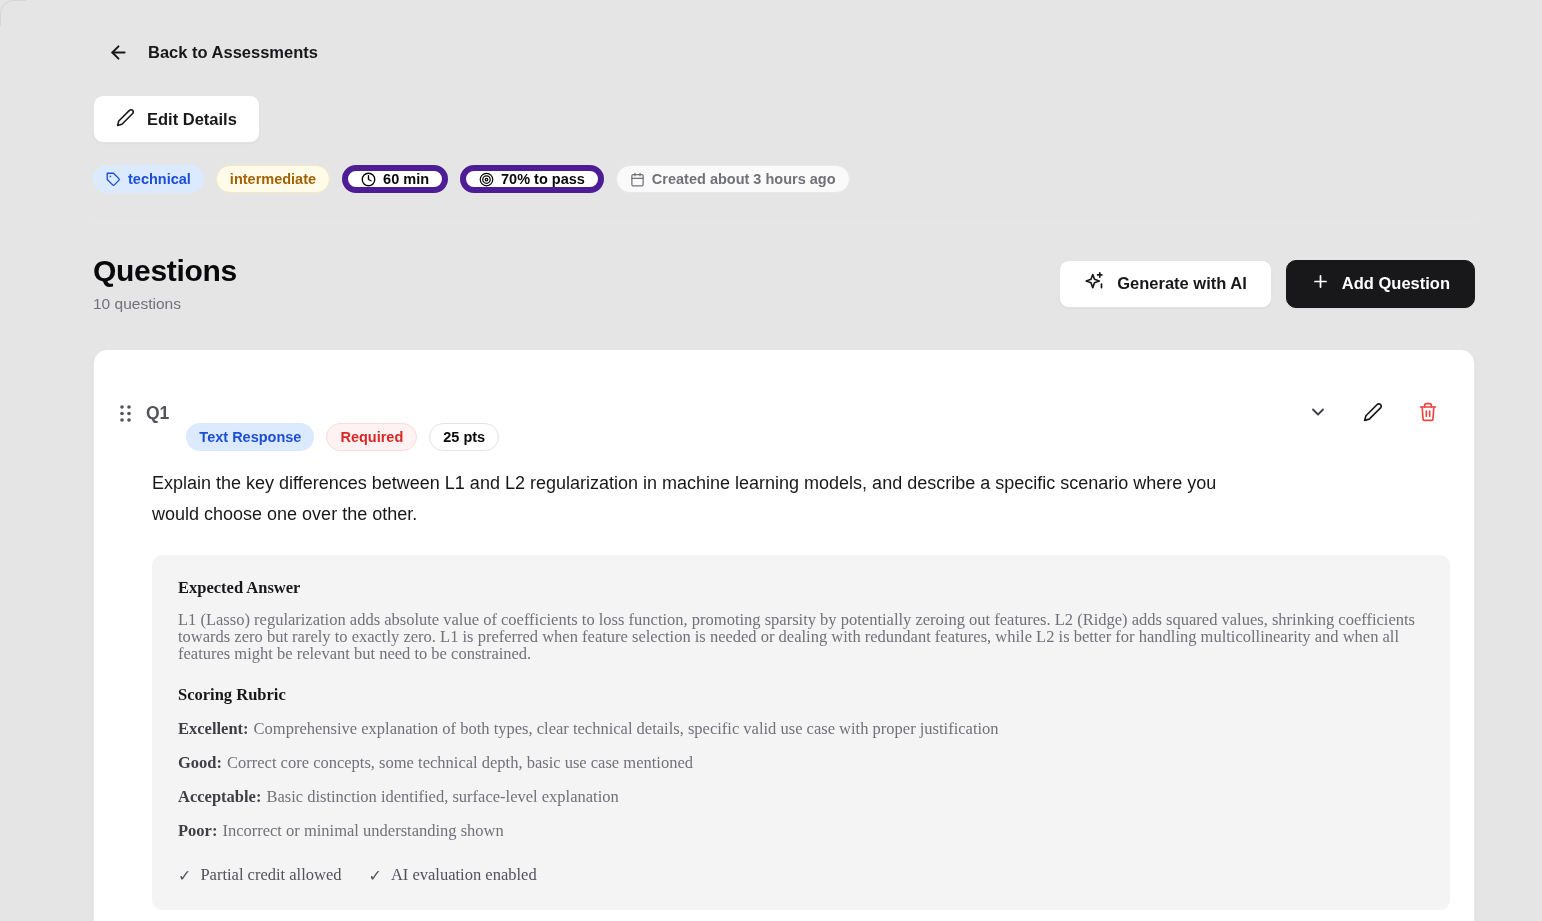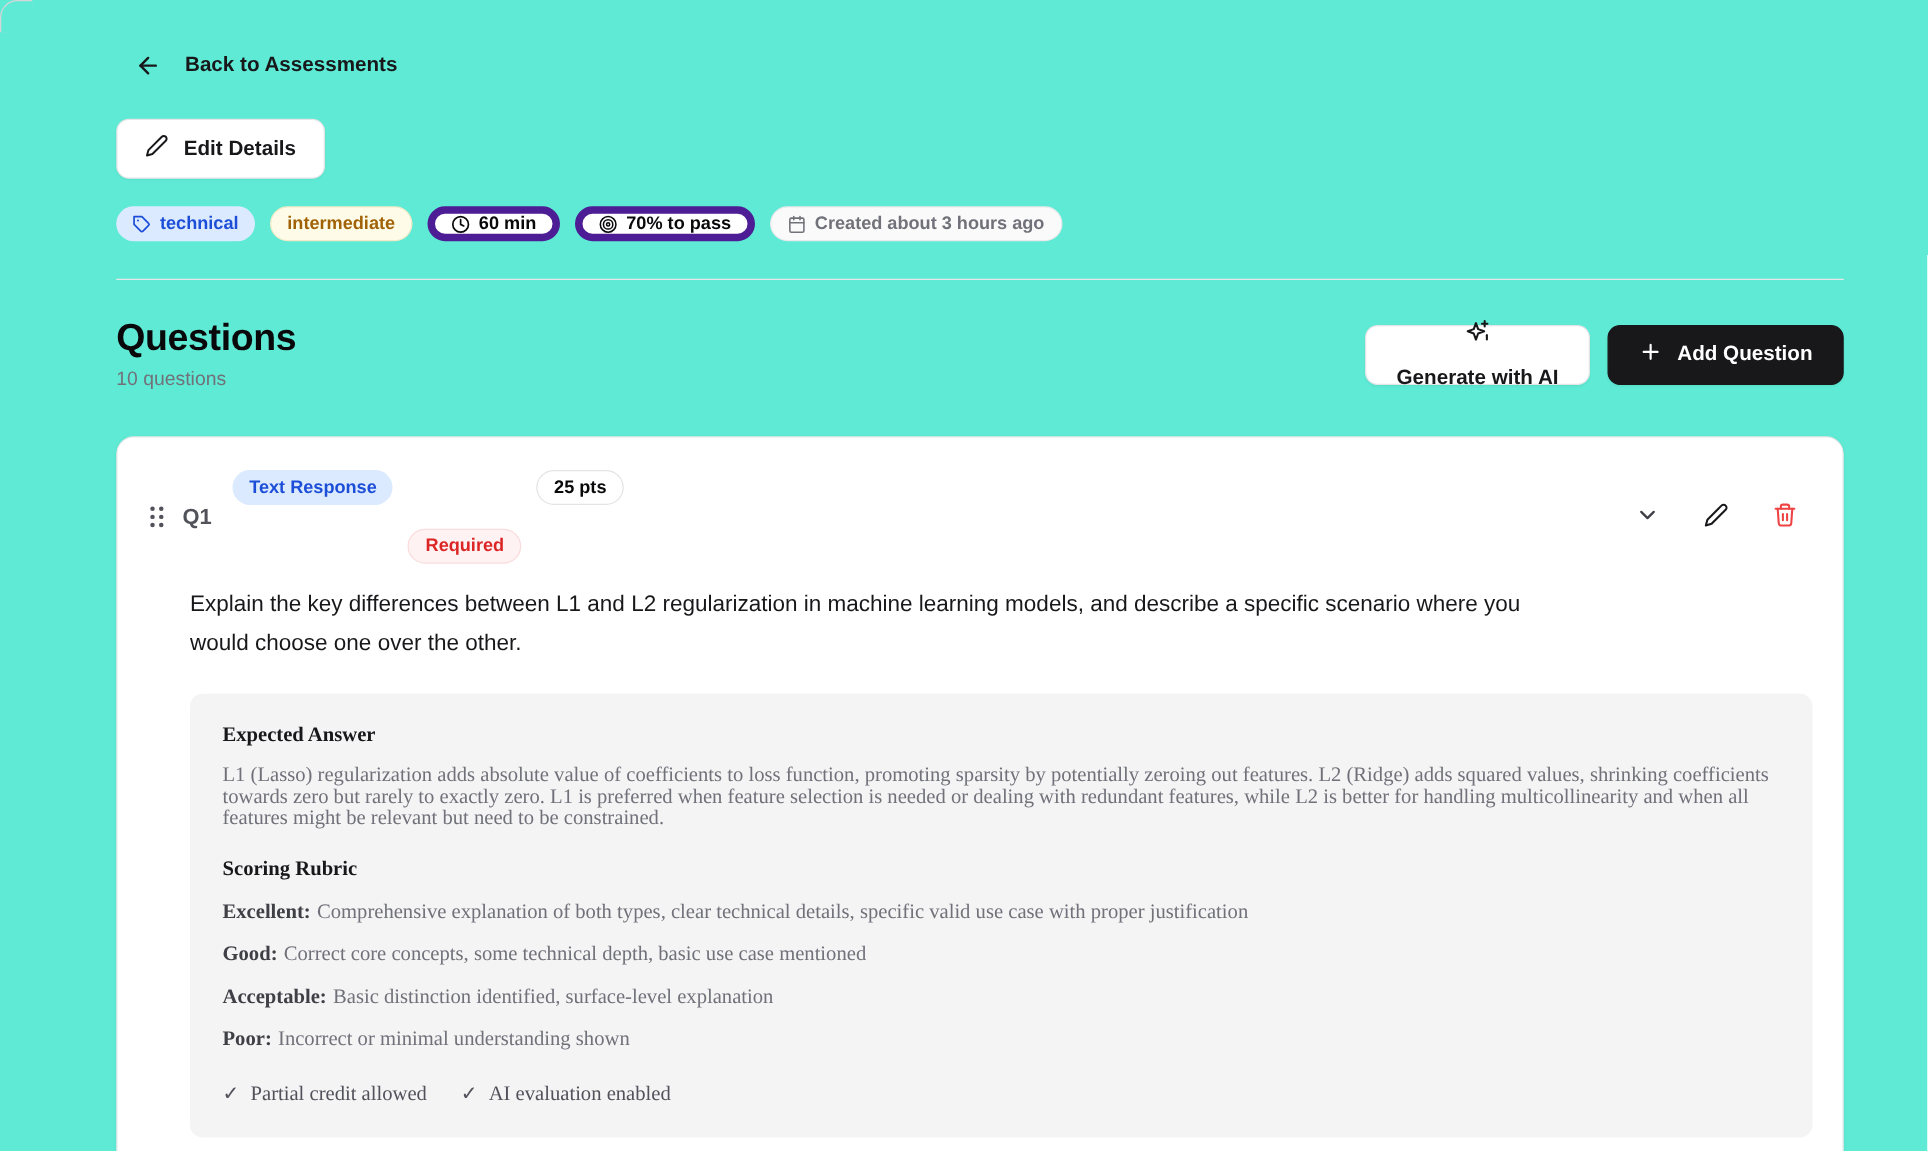--- a/index.html
+++ b/index.html
@@ -1,18 +1,18 @@
 <!DOCTYPE html>
 <html><head>
 <meta charset="utf-8">
 <style>
   * { margin:0; padding:0; box-sizing:border-box; }
   html,body { background:#fff; }
   body { font-family:"Liberation Sans", sans-serif; color:#18181b; }
-  .page { position:relative; width:1542px; height:921px; overflow:hidden; background:#5eead4; }
+  .page { position:relative; width:1542px; height:921px; overflow:hidden; background:#e5e5e5; }
   .corner { position:absolute; left:0; top:0; width:26px; height:26px;
             border-top:1px solid #d6d6d9; border-left:1px solid #d6d6d9;
             border-top-left-radius:14px; pointer-events:none; }
   .content { width:1382px; margin-left:93px; }
 
   
   .back-row { display:flex; align-items:center; gap:19px; padding-top:42px; padding-left:15px; cursor:pointer; }
   .back-row svg { display:block; }
   .back-label { font-size:16.5px; font-weight:700; color:#18181b; }
 
@@ -35,30 +35,30 @@
   .chip-meta { background:#fff; border:6px solid #4c1d95; color:#09090b; }
   .chip-created { background:#fafafa; border:1px solid #e9e9ec; color:#71717a; font-weight:600; }
 
   .divider { border-top:1px solid #e7e7ea; margin-top:30px; }
 
   
   .section-row { display:flex; justify-content:space-between; align-items:center; margin-top:30px; }
   .section-title { font-size:30px; font-weight:800; letter-spacing:-0.3px; color:#09090b; }
   .section-count { margin-top:7px; font-size:15.5px; color:#71717a; }
   .section-actions { display:flex; align-items:center; gap:14px; }
-  .btn-generate { height:48px; padding:0 24px;flex-direction:column; }
+  .btn-generate { height:48px; padding:0 24px; }
   .btn-add { height:48px; padding:0 24px; background:#18181b; border-color:#18181b; color:#fff; }
 
   
   .qcard { margin-top:36px; border:1px solid #e7e7ea; border-radius:14px; background:#fff;
            box-shadow:0 1px 3px rgba(0,0,0,.05); padding:26px 24px 24px; }
   .qhead { display:flex; align-items:center; }
   .drag-handle { display:flex; align-items:center; cursor:grab; padding:2px 0; }
   .qid { margin-left:13px; margin-right:17px; font-size:17.5px; font-weight:700; color:#52525b; }
-  .qbadges { display:flex; align-items:flex-start; gap:12px; }
+  .qbadges { display:flex; align-items:flex-end; gap:12px; }
   .tag { display:inline-flex; align-items:center; height:28px; padding:0 13px;
          border-radius:9999px; font-size:14.5px; font-weight:700; }
   .tag-type-blue { background:#dbeafe; color:#1d4ed8; }
   .tag-required { background:#fef2f2; border:1px solid #fadcdc; color:#dc2626;margin-top:47px; }
   .tag-points { background:#fff; border:1px solid #e4e4e7; color:#09090b; }
   .qspacer { flex:1; }
   .qactions { display:flex; align-items:center; gap:35px; padding-right:12px; }
   .icon-btn { background:none; border:none; padding:0; cursor:pointer; display:flex; align-items:center; }
 
   .qprompt { margin:17px 0 0 34px; max-width:1085px; font-size:18px; line-height:31px;

